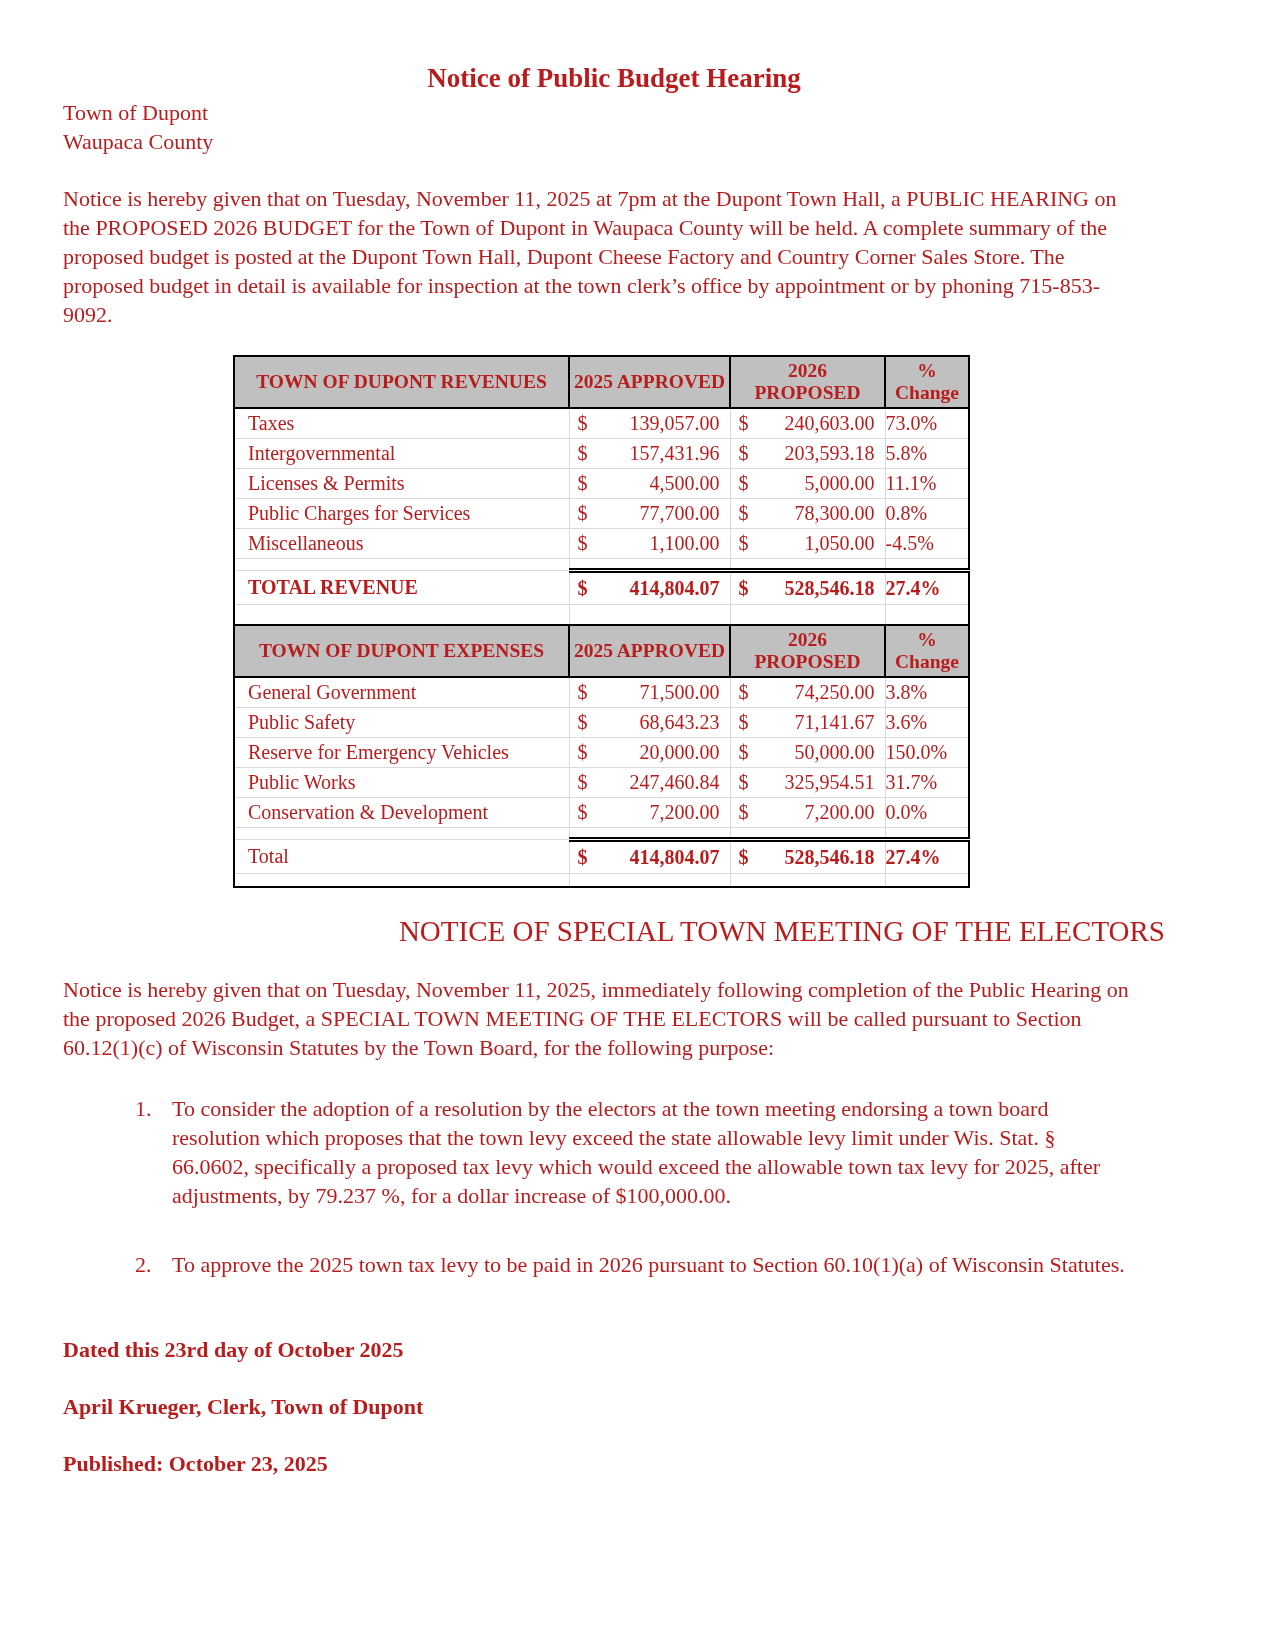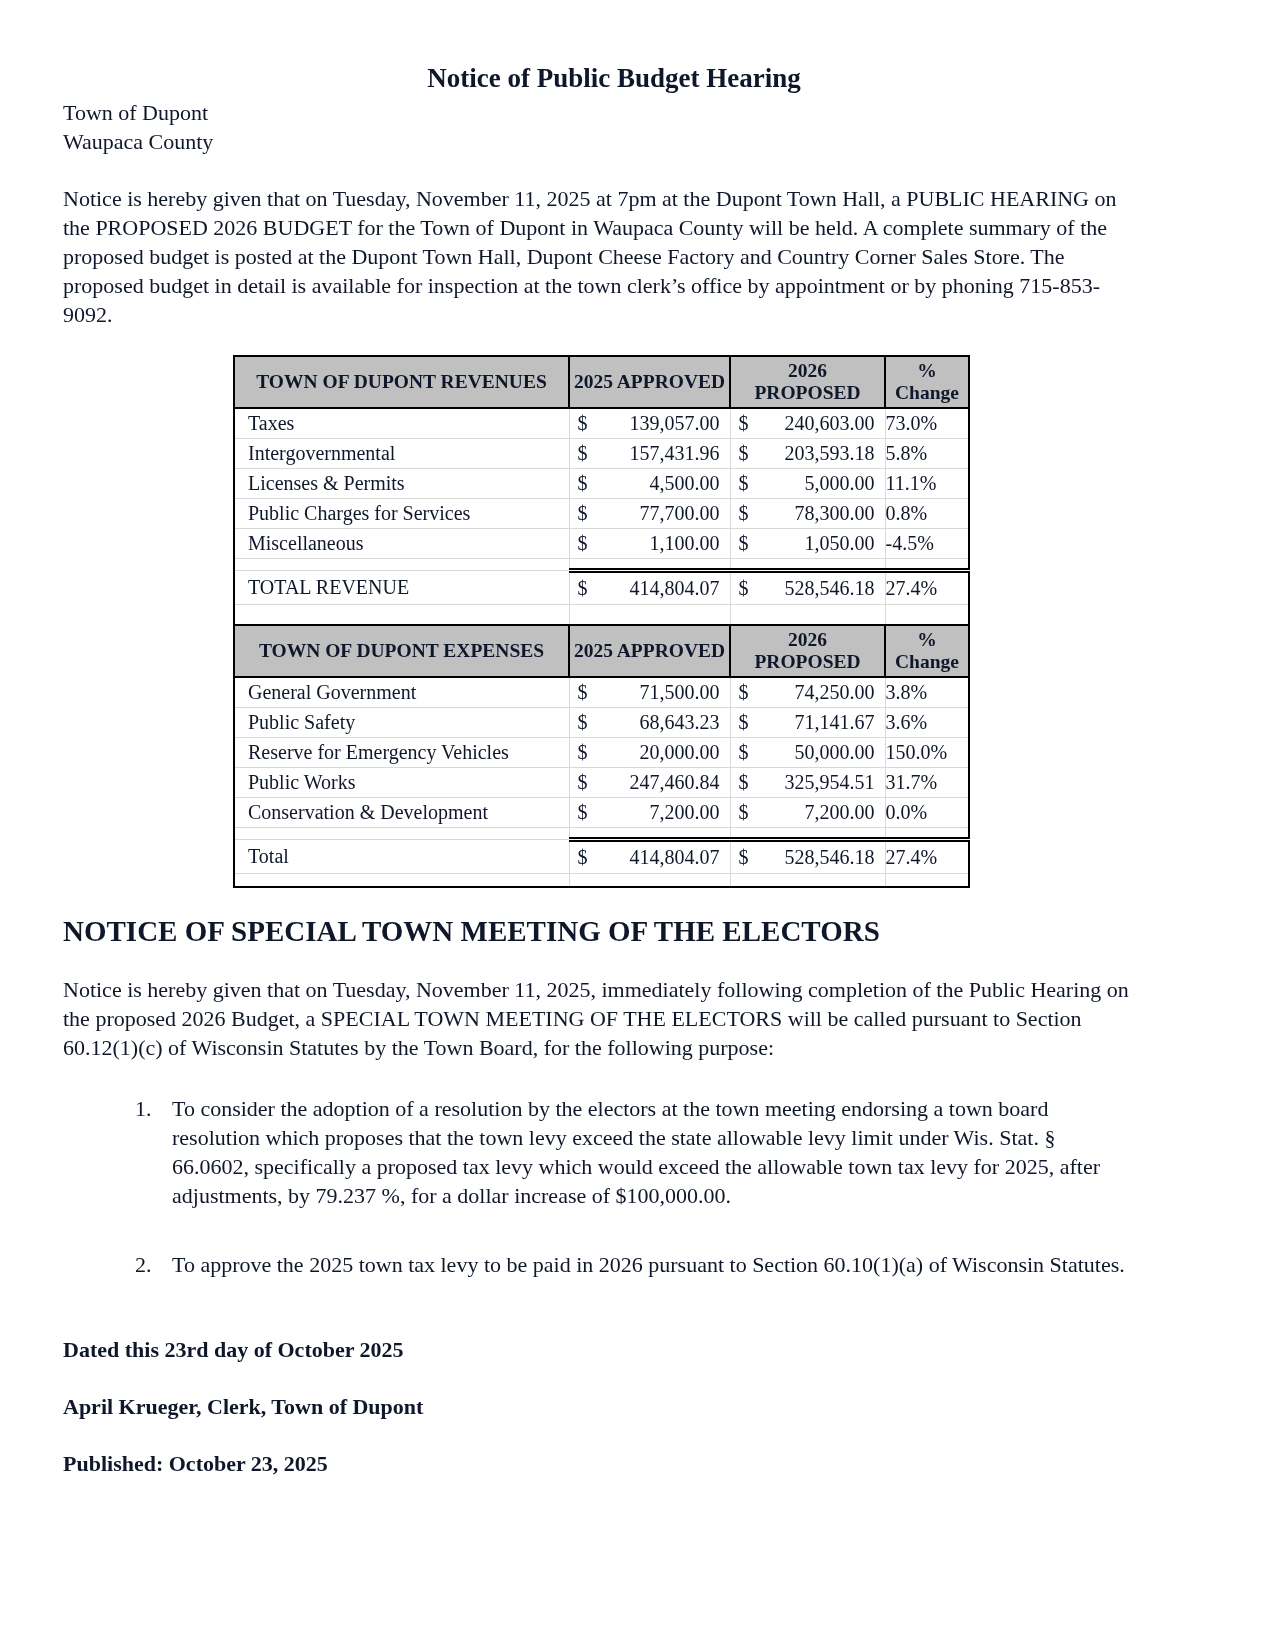--- a/index.html
+++ b/index.html
@@ -3,21 +3,21 @@
 <meta charset="utf-8">
 <style>
   html,body{margin:0;padding:0;background:#ffffff;}
   .page{
     position:relative;
     width:1275px;height:1650px;
     box-sizing:border-box;
     padding:56px 80px 0 63px;
     background:#ffffff;
     font-family:"Liberation Serif","DejaVu Serif",serif;
-    color:#0f172a;
+    color:#b91c1c;
     font-size:22px;
     line-height:29px;
   }
   .doc-title{
     margin:6px 30px 0 0;
     text-align:center;
     font-size:27px;
     line-height:32px;
     font-weight:bold;
   }
@@ -54,27 +54,27 @@
   td.amt .amt-in{display:flex;justify-content:space-between;align-items:baseline;}
   td.pct{text-align:left;padding-right:16px;}
 
   tr.spacer td{height:9px;}
   tr.gap td{height:19px;}
   tr.endsp td{height:12px;}
 
   tr.total td{height:31px;}
   tr.total td.amt, tr.total td.pct{border-top:5px double #000;}
   tr.total td.lbl{border-top:1px solid #d9d9d9;}
-  .bold{font-weight:normal;}
+  .bold{font-weight:bold;}
 
   
   .h2{
     margin:27px 30px 0 0;
-    text-align:left;
-    font-weight:bold;
+    text-align:right;
+    font-weight:normal;
     font-size:29px;
     line-height:32px;
   }
   .list{margin:32px 0 0 0;}
   .list-item{display:flex;margin:0 0 0 72px;width:990px;}
   .list-item + .list-item{margin-top:40px;}
   .li-num{flex:0 0 23px;}
   .li-text{flex:1 1 auto;padding-left:14px;}
   .foot-line{margin:28px 0 0 0;font-weight:bold;}
   .foot-line.first{margin-top:56px;}

